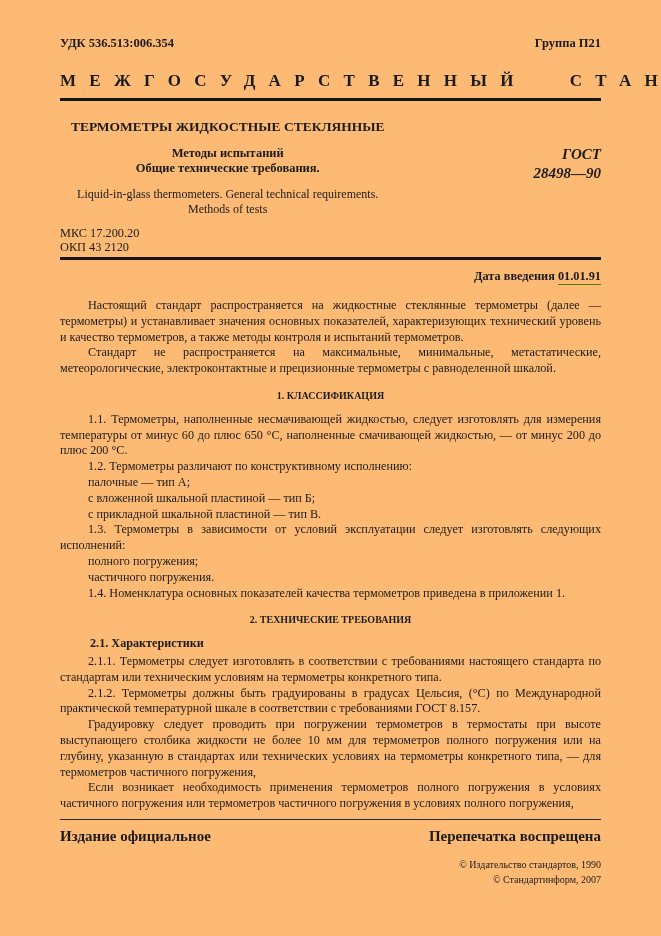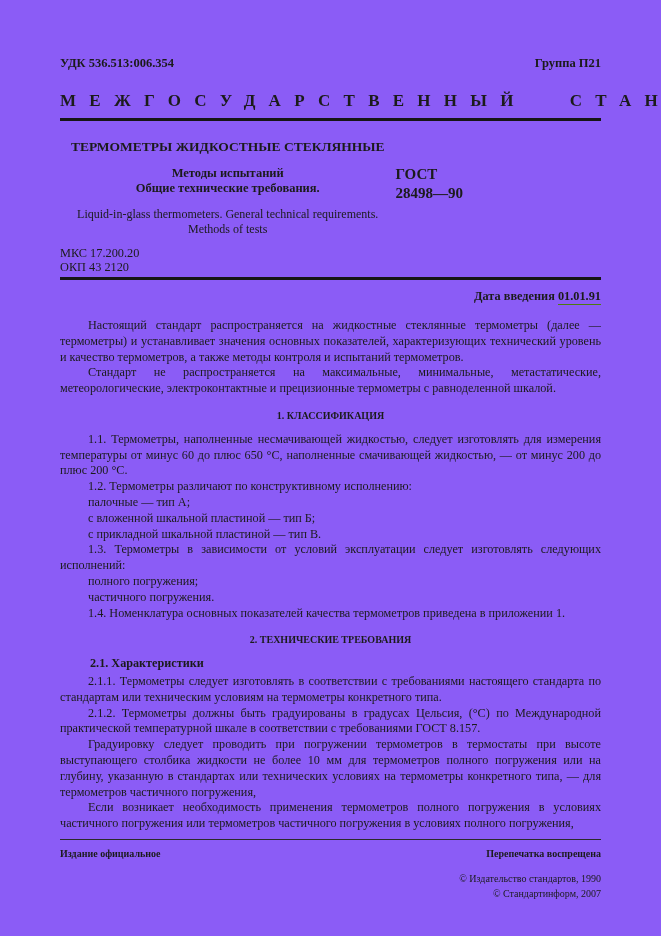--- a/index.html
+++ b/index.html
@@ -1,55 +1,55 @@
 <!DOCTYPE html>
 <html><head>
 <meta charset="utf-8">
 <style>
   html, body { margin: 0; padding: 0; background: #e9e9e7; }
   .page {
     width: 661px; height: 936px;
-    background: #8b5cf6;
+    background: #fdba74;
     color: #1b1b1b;
     font-family: "Liberation Serif", "DejaVu Serif", serif;
     box-sizing: border-box;
-    padding: 56px 60px 0 60px;
+    padding: 36px 60px 0 60px;
     position: relative;
     overflow: hidden;
   }
   .top-row { display: flex; justify-content: space-between; font-weight: bold; font-size: 12.5px; }
   .standard-kind {
     margin-top: 20px;
     font-weight: bold; font-size: 17px;
     letter-spacing: 0.78em; word-spacing: 1.5em;
     white-space: nowrap;
   }
   .rule-thick { height: 3px; background: #161616; margin-top: 7px; }
   .rule-thin { height: 1px; background: #2a2a2a; }
 
   .title-area { display: flex; margin-top: 18px; }
   .title-left { width: 62%; text-align: center; }
-  .title-right { width: 38%; text-align: left; padding-top: 26px; }
+  .title-right { width: 38%; text-align: right; padding-top: 26px; font-style: italic; }
   .doc-title { font-weight: bold; font-size: 13.5px; }
   .subtitle-group { margin-top: 11px; font-weight: bold; font-size: 12.5px; line-height: 15px; }
   .en-group { margin-top: 11px; font-size: 12px; line-height: 14.5px; }
   .gost-label { font-weight: bold; font-size: 15px; line-height: 19px; }
 
   .codes { margin-top: 10px; font-size: 12.3px; line-height: 14px; }
   .codes .rule-thick { margin-top: 3px; }
   .date-row { text-align: right; margin-top: 9px; font-weight: bold; font-size: 12.3px; }
   .date-row .date-val { border-bottom: 1px solid #4d7c0f; padding-bottom: 1px; }
 
   .body-text { margin-top: 14px; font-size: 12.2px; line-height: 15.8px; text-align: justify; }
   .para { text-indent: 28px; margin: 0; }
   .sec-heading { text-align: center; font-weight: bold; font-size: 10px; margin: 11px 0 8px 0; }
   .sub-heading { font-weight: bold; text-indent: 28px; margin: 2px; text-align: left; }
 
   .footer-rule { margin-top: 7px; }
-  .footer-row { display: flex; justify-content: space-between; font-weight: bold; font-size: 10px; margin-top: 8px; }
+  .footer-row { display: flex; justify-content: space-between; font-weight: bold; font-size: 15px; margin-top: 8px; }
   .copyright { text-align: right; font-size: 10px; line-height: 15.5px; margin-top: 12px; }
 </style>
 </head>
 <body>
 
 <div class="page">
 
   <div class="top-row">
     <span>УДК 536.513:006.354</span>
     <span>Группа П21</span>

